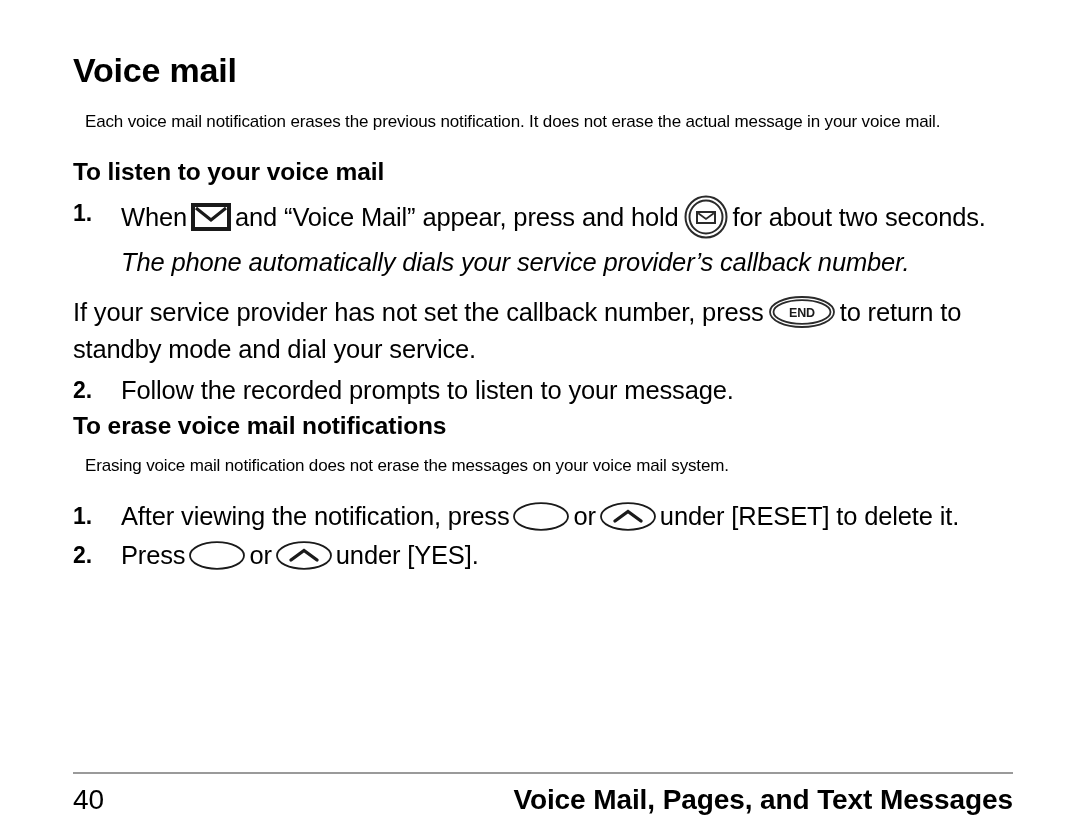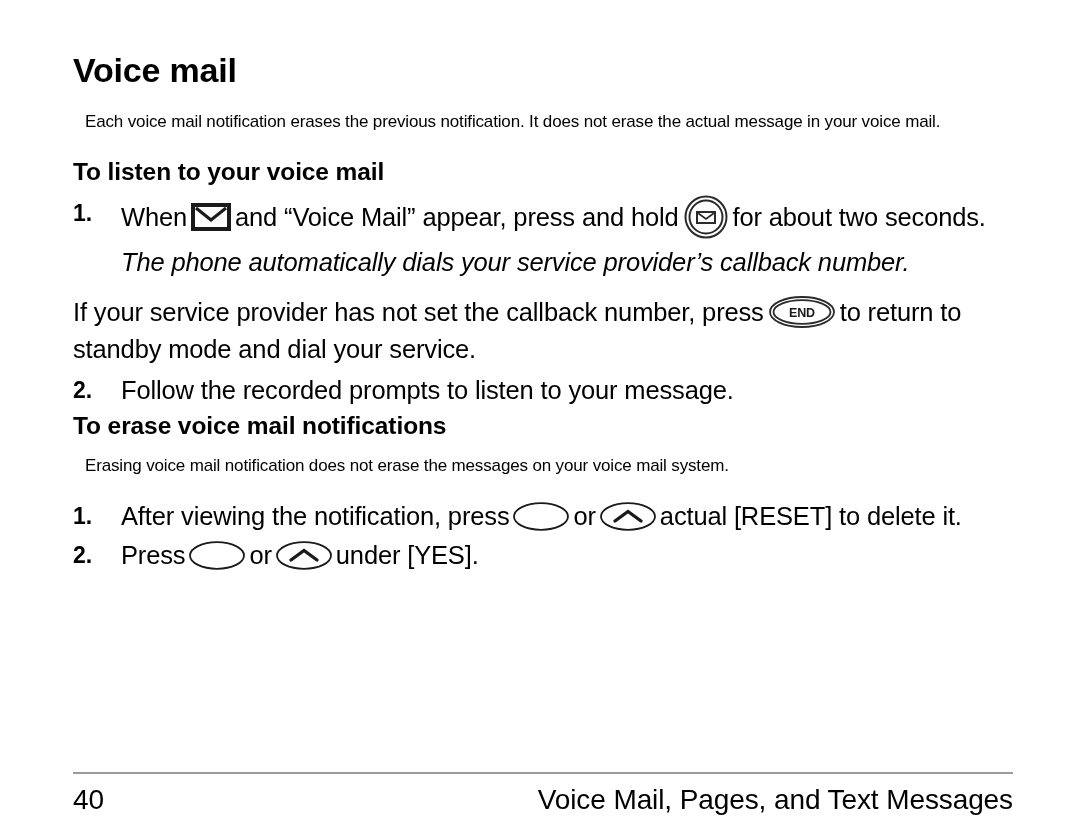--- a/index.html
+++ b/index.html
@@ -148,21 +148,21 @@
     left: 73px;
     top: 784px;
     width: 940px;
     display: flex;
     justify-content: space-between;
     align-items: baseline;
     font-size: 28px;
     letter-spacing: -0.1px;
   }
   .footer-page-num { text-align: left; }
-  .footer-section { text-align: left; }
+  .footer-section { text-align: left; font-weight: bold; }
 
   .spacer-sm { height: 14px; }
   .spacer-xs { height: 6px; }
 </style>
 </head>
 <body>
 
 <div class="page">
 
   <div class="content">
@@ -208,21 +208,21 @@
 
     <div class="spacer-xs"></div>
 
     <div class="step">
       <span class="num">1.</span>
       <span class="step-text"><span>After viewing the notification, press</span><span class="icon icon-softkey-left"><svg viewBox="0 0 56 29" xmlns="http://www.w3.org/2000/svg">
               <ellipse cx="28" cy="14.5" rx="27" ry="13.3" fill="#ffffff" stroke="#1a1a1a" stroke-width="1.8"></ellipse>
             </svg></span><span>or</span><span class="icon icon-softkey-right"><svg viewBox="0 0 56 29" xmlns="http://www.w3.org/2000/svg">
               <ellipse cx="28" cy="14.5" rx="27" ry="13.3" fill="#ffffff" stroke="#1a1a1a" stroke-width="1.8"></ellipse>
               <polyline points="15,19 28,9.5 41,19" fill="none" stroke="#1a1a1a" stroke-width="3.4" stroke-linecap="round" stroke-linejoin="miter"></polyline>
-            </svg></span><span>actual [RESET] to delete it.</span></span>
+            </svg></span><span>under [RESET] to delete it.</span></span>
     </div>
 
     <div class="step">
       <span class="num">2.</span>
       <span class="step-text"><span>Press</span><span class="icon icon-softkey-left"><svg viewBox="0 0 56 29" xmlns="http://www.w3.org/2000/svg">
               <ellipse cx="28" cy="14.5" rx="27" ry="13.3" fill="#ffffff" stroke="#1a1a1a" stroke-width="1.8"></ellipse>
             </svg></span><span>or</span><span class="icon icon-softkey-right"><svg viewBox="0 0 56 29" xmlns="http://www.w3.org/2000/svg">
               <ellipse cx="28" cy="14.5" rx="27" ry="13.3" fill="#ffffff" stroke="#1a1a1a" stroke-width="1.8"></ellipse>
               <polyline points="15,19 28,9.5 41,19" fill="none" stroke="#1a1a1a" stroke-width="3.4" stroke-linecap="round" stroke-linejoin="miter"></polyline>
             </svg></span><span>under [YES].</span></span>

